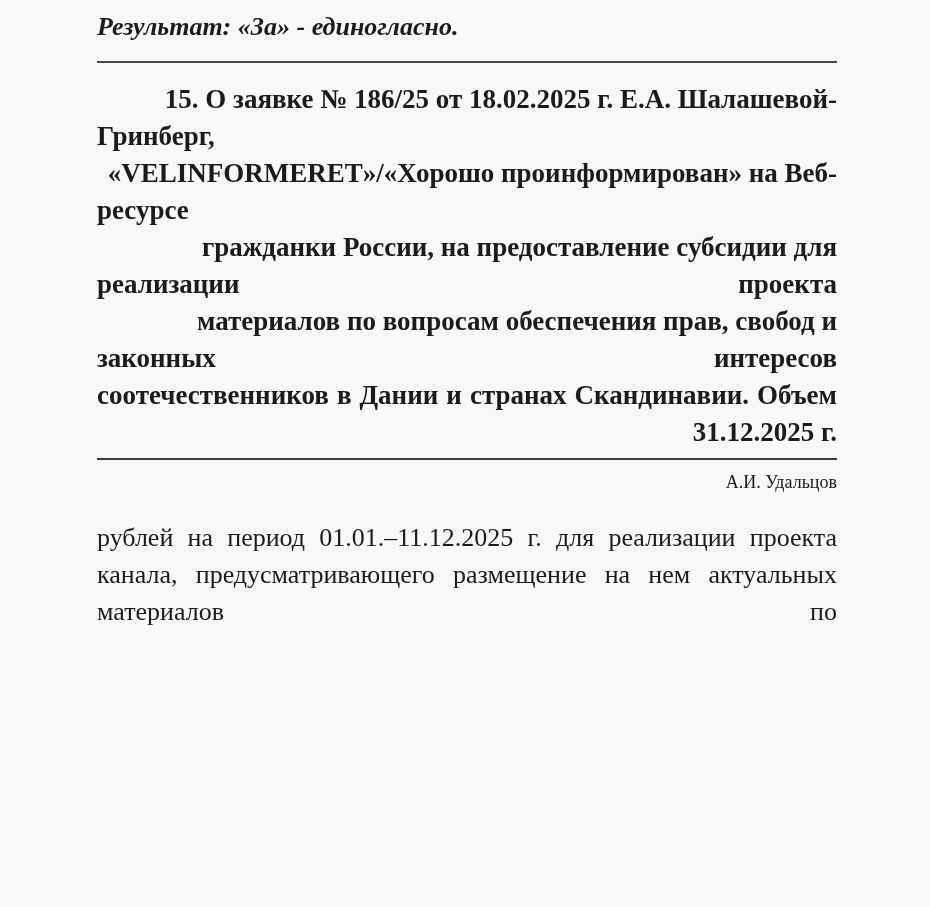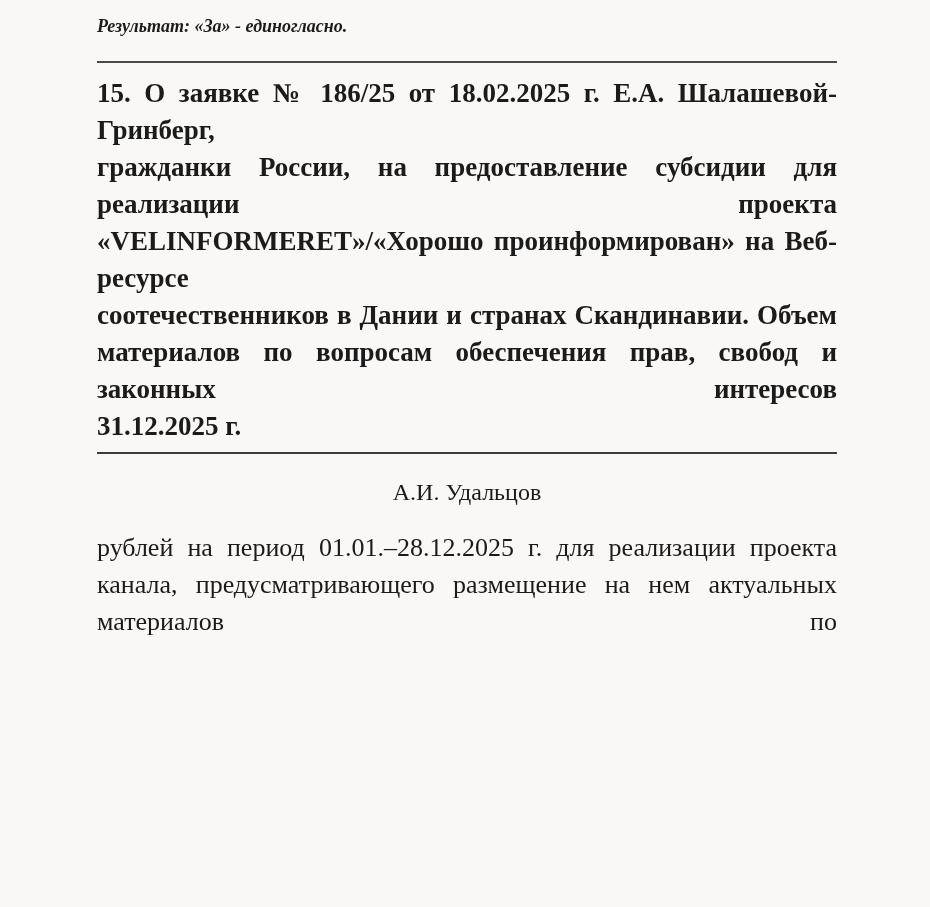--- a/index.html
+++ b/index.html
@@ -30,69 +30,70 @@
     text-align: justify;
     text-align-last: justify;
   }
   
   .ll {
     text-align: left;
   }
   .result-line {
     font-weight: 700;
     font-style: italic;
-    font-size: 18px;
+    font-size: 26px;
     line-height: 37px;
     text-align: left;
   }
   .para-bold .line {
     font-weight: 700;
     font-size: 27px;
+    text-align: right;
   }
   .rule {
     border: none;
     height: 2px;
     background: #4a4a4a;
     margin: 0;
     width: 100%;
   }
   .rule-1 { margin-top: 16px; }
   .rule-2 { margin-top: 7px; background: #3c3c3c; }
-  .para-15 { margin-top: 12px; }
+  .para-15 { margin-top: 18px; }
   .signatory {
-    margin-top: 20px;
-    font-size: 24px;
+    margin-top: 4px;
+    font-size: 18px;
     line-height: 37px;
-    text-align: center;
+    text-align: right;
   }
   .para-15-1 { margin-top: 18px; }
 </style>
 </head>
 <body>
 
 <div class="page">
   <div class="content">
 
     <div class="result-line">Результат: «За» - единогласно.</div>
 
     <hr class="rule rule-1">
 
     <div class="para-bold para-15">
       <div class="line jl">15. О заявке №&nbsp;186/25 от 18.02.2025 г. Е.А. Шалашевой-Гринберг,</div>
+      <div class="line jl">«VELINFORMERET»/«Хорошо проинформирован» на Веб-ресурсе</div>
       <div class="line jl">гражданки России, на предоставление субсидии для реализации проекта</div>
-      <div class="line jl">«VELINFORMERET»/«Хорошо проинформирован» на Веб-ресурсе</div>
+      <div class="line jl">материалов по вопросам обеспечения прав, свобод и законных интересов</div>
       <div class="line jl">соотечественников в Дании и странах Скандинавии. Объем</div>
-      <div class="line jl">материалов по вопросам обеспечения прав, свобод и законных интересов</div>
       <div class="line ll">31.12.2025 г.</div>
     </div>
 
     <hr class="rule rule-2">
 
     <div class="signatory">А.И. Удальцов</div>
 
     <div class="para-15-1">
-      <div class="line jl">рублей на период 01.01.–28.12.2025 г. для реализации проекта</div>
+      <div class="line jl">рублей на период 01.01.–11.12.2025 г. для реализации проекта</div>
       <div class="line jl">канала, предусматривающего размещение на нем актуальных материалов по</div>
 
     </div>
 
   </div>
 </div>
 
 </body></html>

